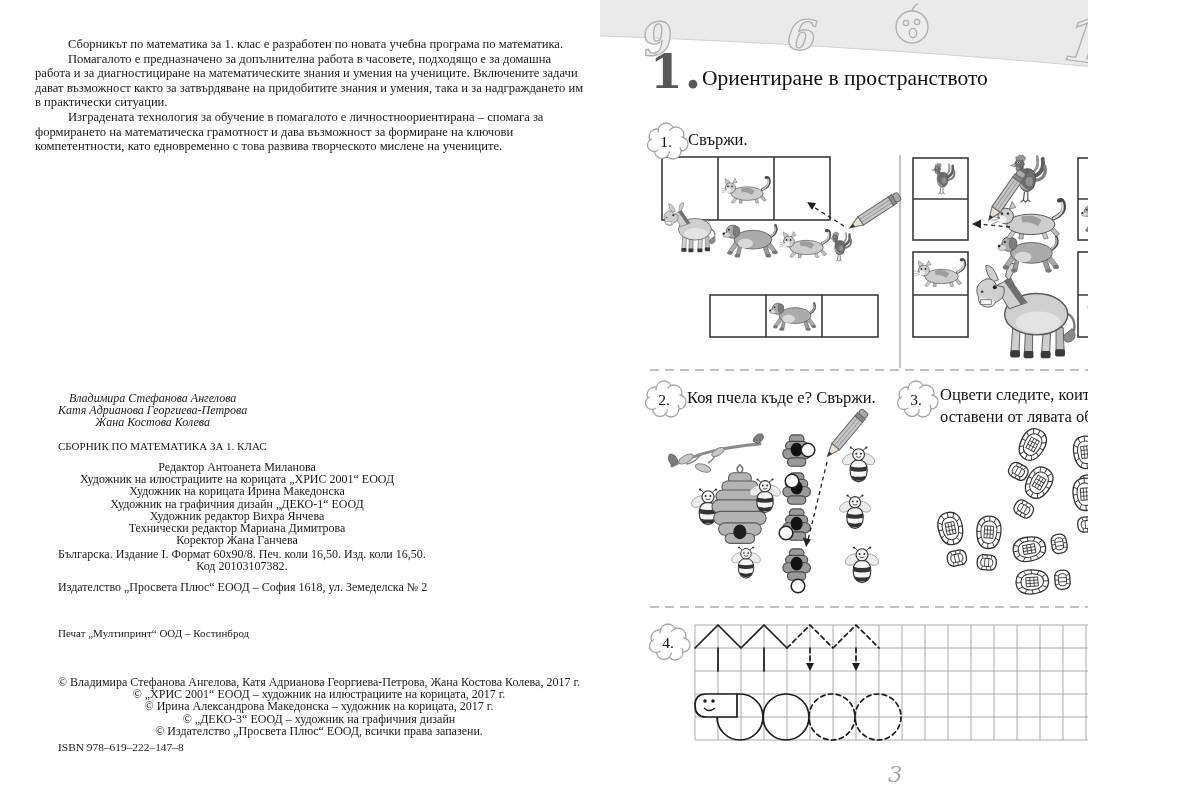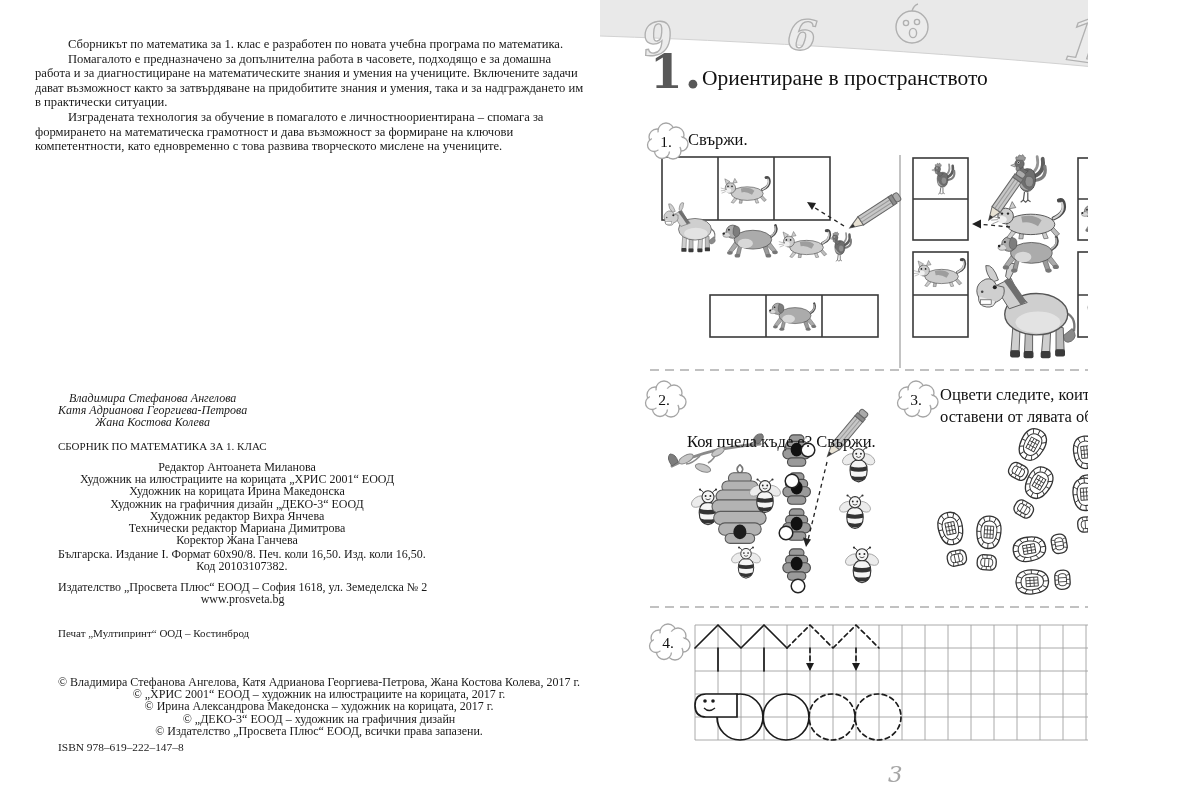--- a/index.html
+++ b/index.html
@@ -21,21 +21,21 @@
   .print-line{position:absolute;left:58px;top:627px;font-size:11px;}
   .copyright{left:58px;top:676px;}
   .isbn{position:absolute;left:58px;top:741px;font-size:11.4px;}
   
   .rp-art{position:absolute;left:0;top:0;}
   .chapter-num{position:absolute;left:50px;top:44px;font-size:47px;font-weight:bold;
                font-family:"DejaVu Serif",serif;color:#585858;letter-spacing:2px;}
   .chapter-title{position:absolute;left:102px;top:66px;font-size:21.5px;color:#111;}
   .task-label{position:absolute;font-size:16.5px;color:#111;white-space:nowrap;}
   .t1-label{left:88px;top:130px;}
-  .t2-label{left:87px;top:388px;margin-top:44px;}
+  .t2-label{left:87px;top:388px;}
   .t3-label-1{left:340px;top:385px;}
   .t3-label-2{left:340px;top:407px;}
   .page-num{position:absolute;left:288px;top:761px;font-size:23px;font-style:italic;
             font-family:"DejaVu Serif",serif;color:#a6a6a6;}
   .badge-num{font:15.5px "Liberation Serif",serif;fill:#111;}
   .doodle{font-family:"DejaVu Serif",serif;font-weight:bold;font-style:italic;
           fill:#ececec;stroke:#b0b0b0;stroke-width:1.3px;}
 </style>
 </head>
 <body>
@@ -54,34 +54,33 @@
       <div>Катя Адрианова Георгиева-Петрова</div>
       <div>Жана Костова Колева</div>
     </div>
 
     <div class="book-title">СБОРНИК ПО МАТЕМАТИКА ЗА 1. КЛАС</div>
 
     <div class="colophon credits">
       <div>Редактор Антоанета Миланова</div>
       <div>Художник на илюстрациите на корицата „ХРИС 2001“ ЕООД</div>
       <div>Художник на корицата Ирина Македонска</div>
-      <div>Художник на графичния дизайн „ДЕКО-3“ ЕООД</div>
+      <div>Художник на графичния дизайн „ДЕКО-1“ ЕООД</div>
       <div>Художник редактор Вихра Янчева</div>
       <div>Технически редактор Мариана Димитрова</div>
       <div>Коректор Жана Ганчева</div>
     </div>
 
     <div class="colophon edition">
       <div>Българска. Издание I. Формат 60х90/8. Печ. коли 16,50. Изд. коли 16,50.</div>
       <div>Код 20103107382.</div>
     </div>
 
     <div class="colophon publisher">
       <div>Издателство „Просвета Плюс“ ЕООД – София 1618, ул. Земеделска № 2</div>
-      <div>www.prosveta.bg</div>
     </div>
 
     <div class="print-line">Печат „Мултипринт“ ООД – Костинброд</div>
 
     <div class="colophon copyright">
       <div>© Владимира Стефанова Ангелова, Катя Адрианова Георгиева-Петрова, Жана Костова Колева, 2017 г.</div>
       <div>© „ХРИС 2001“ ЕООД – художник на илюстрациите на корицата, 2017 г.</div>
       <div>© Ирина Александрова Македонска – художник на корицата, 2017 г.</div>
       <div>© „ДЕКО-3“ ЕООД – художник на графичния дизайн</div>
       <div>© Издателство „Просвета Плюс“ ЕООД, всички права запазени.</div>

